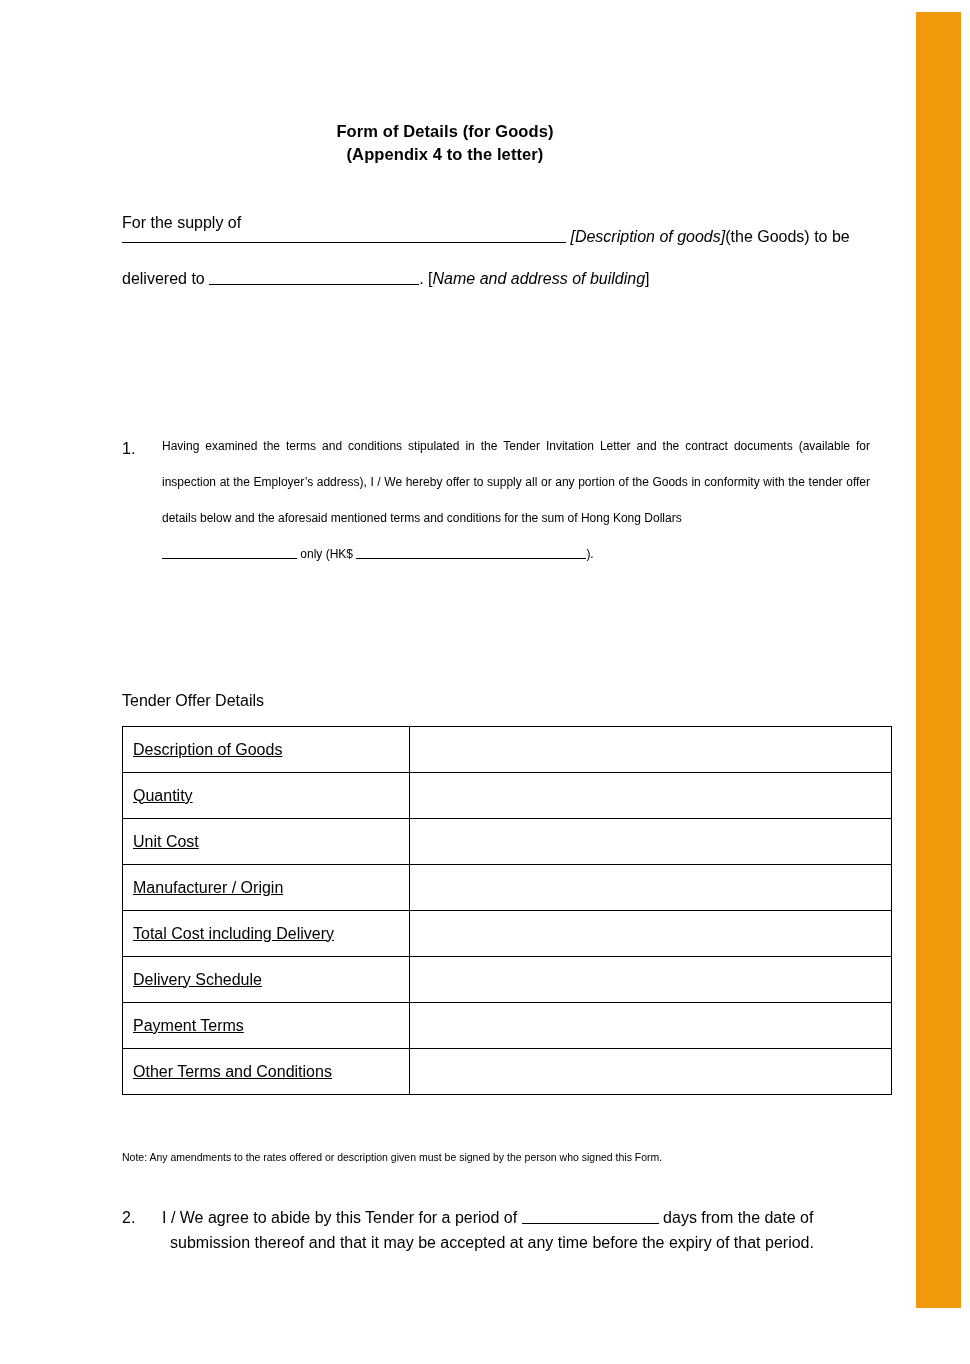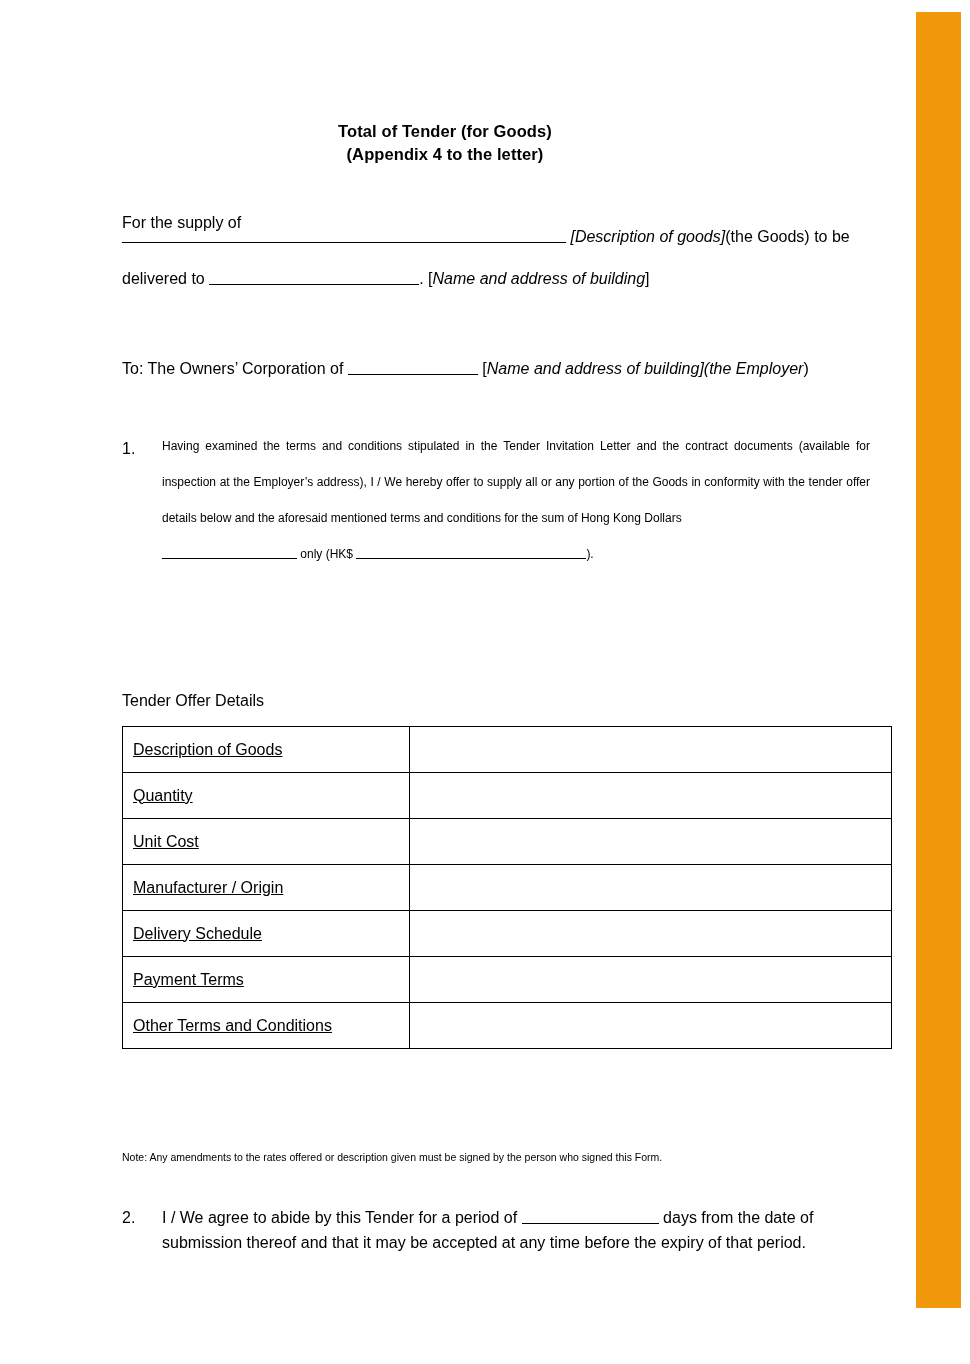--- a/index.html
+++ b/index.html
@@ -177,47 +177,45 @@
   #clause-2 .ctext {
     margin-left: 40px;
     font-size: 16px;
     line-height: 25px;
     text-align: justify;
     text-justify: inter-word;
   }
   #clause-2 .ctext .lastline {
     display: block;
     text-align: left;
+    margin-left: 8px;
   }
 </style>
 </head>
 <body>
 
 <div id="accent-bar"></div>
 
 <div id="page">
 
   <h1 class="doc-title">
-    <span>Total of Tender (for Goods)</span>
+    <span>Form of Details (for Goods)</span>
     <span class="line2">(Appendix 4 to the letter)</span>
   </h1>
 
   <div id="supply-line" class="body-text">For the supply of</div>
 
   <div id="desc-line" class="body-text">
     <span class="blank blank-desc"></span><span>&nbsp;</span><span class="it">[Description of goods]</span><span>(the Goods) to be</span>
   </div>
 
   <div id="delivered-line" class="body-text">
     <span>delivered to</span><span>&nbsp;</span><span class="blank blank-deliv"></span><span>. </span><span>[</span><span class="it">Name and address of building</span><span>]</span>
   </div>
 
-  <div id="to-line" class="body-text">
-    <span>To: The Owners’ Corporation of</span><span>&nbsp;</span><span class="blank blank-build"></span><span>&nbsp;</span><span>[</span><span class="it">Name and address of building]</span><span class="it">(the Employer</span><span>)</span>
-  </div>
 
   <div id="clause-1">
     <span class="num">1.</span>
     <div class="ctext">
       <span>Having examined the terms and conditions stipulated in the Tender Invitation Letter and the contract documents (available for inspection at the Employer’s address), I / We hereby offer to supply all or any portion of the Goods in conformity with the tender offer details below and the aforesaid mentioned terms and conditions for the sum of Hong Kong Dollars</span>
       <span class="lastline">
         <span class="blank blank-amount"></span><span>&nbsp;</span><span>only (HK$</span><span>&nbsp;</span><span class="blank blank-hkd"></span><span>).</span>
       </span>
     </div>
   </div>
@@ -236,20 +234,24 @@
       </tr>
       <tr>
         <td class="label">Unit Cost</td>
         <td class="value"></td>
       </tr>
       <tr>
         <td class="label">Manufacturer /  Origin</td>
         <td class="value"></td>
       </tr>
       <tr>
+        <td class="label">Total Cost including Delivery</td>
+        <td class="value"></td>
+      </tr>
+      <tr>
         <td class="label">Delivery Schedule</td>
         <td class="value"></td>
       </tr>
       <tr>
         <td class="label">Payment Terms</td>
         <td class="value"></td>
       </tr>
       <tr>
         <td class="label">Other Terms and Conditions</td>
         <td class="value"></td>

